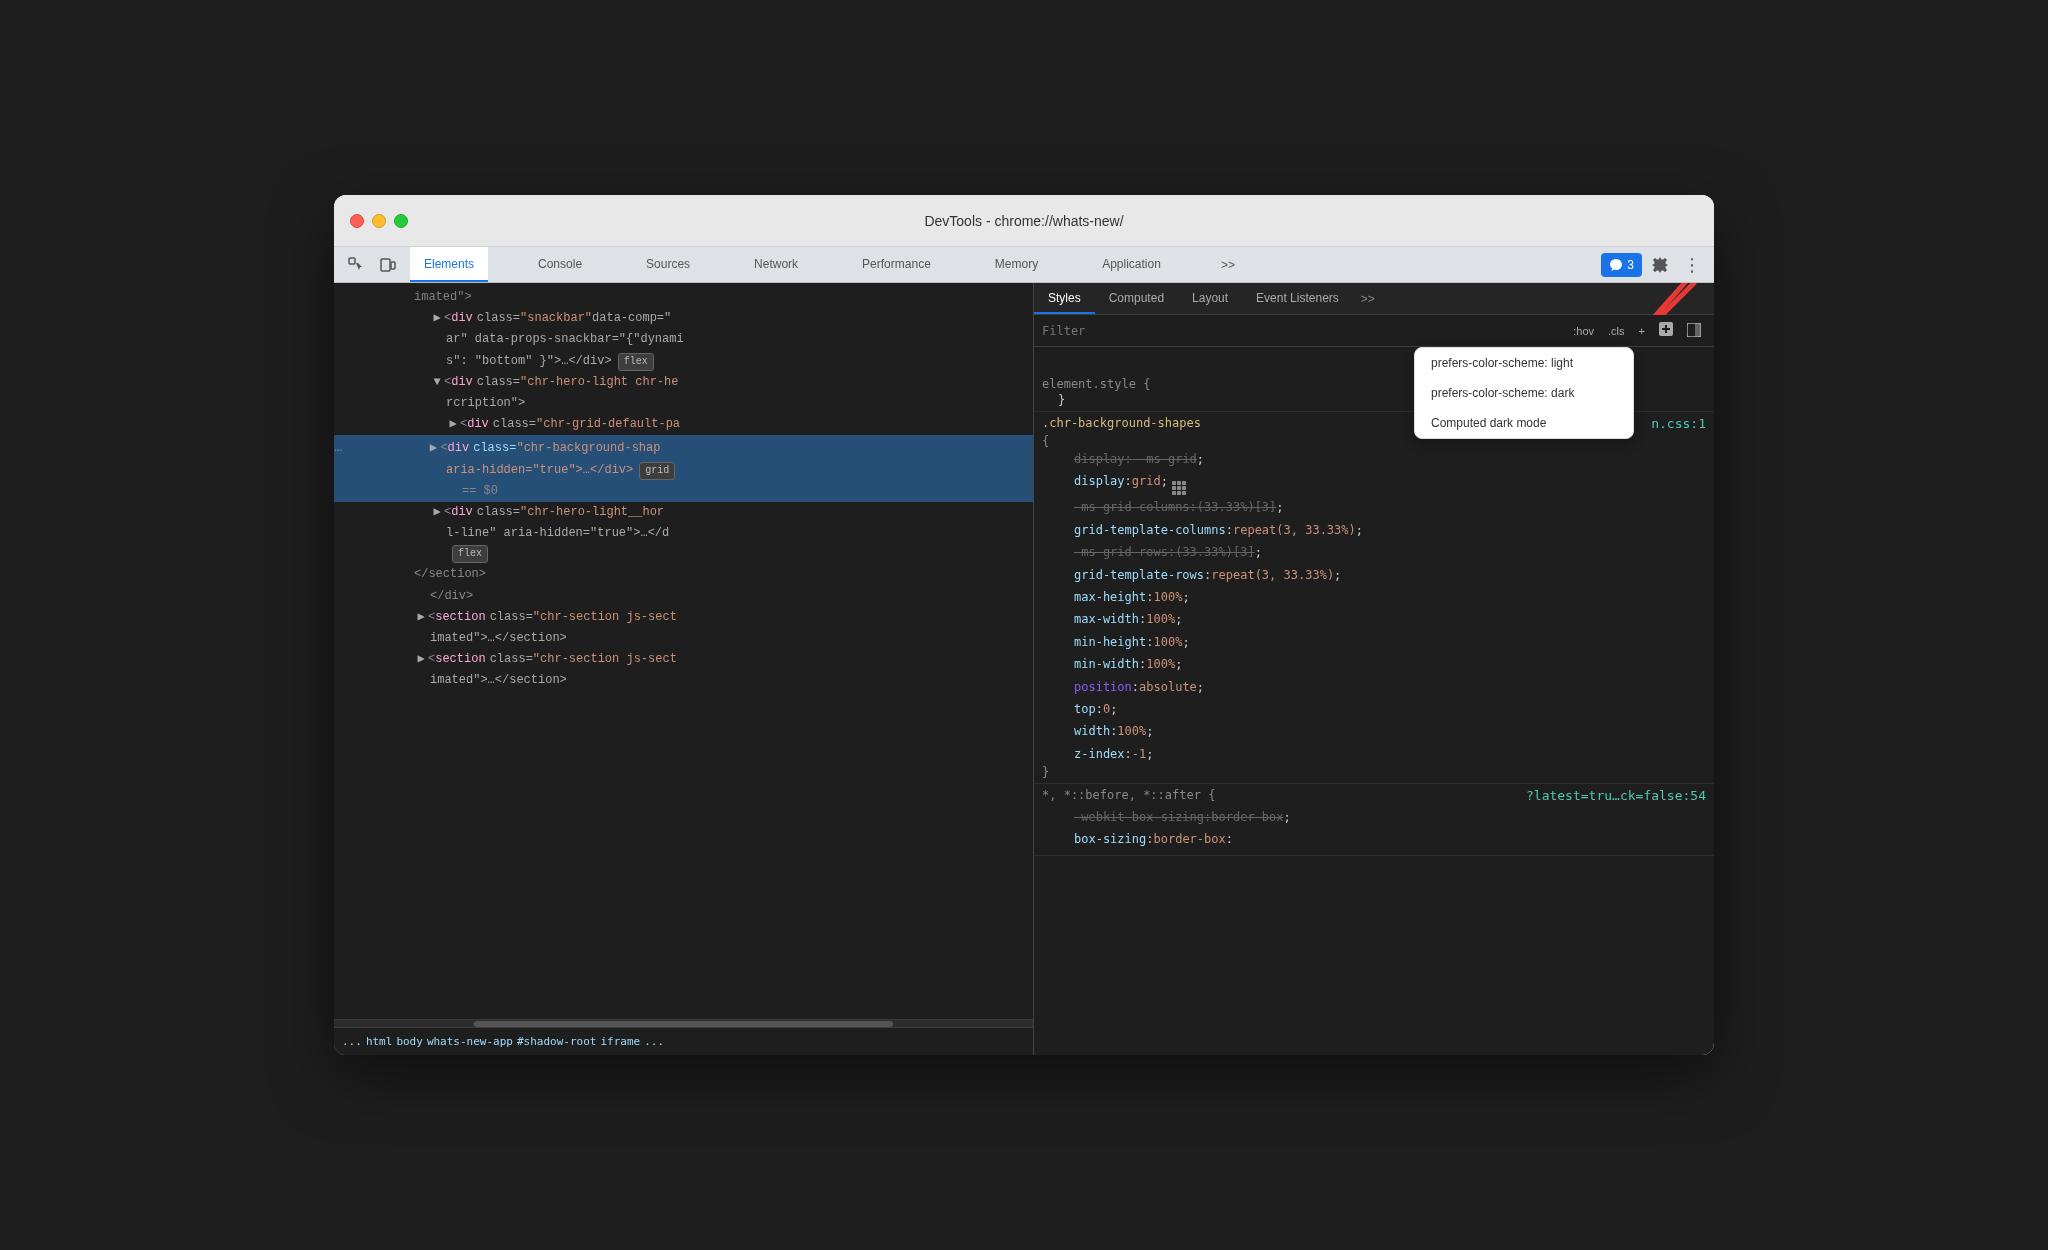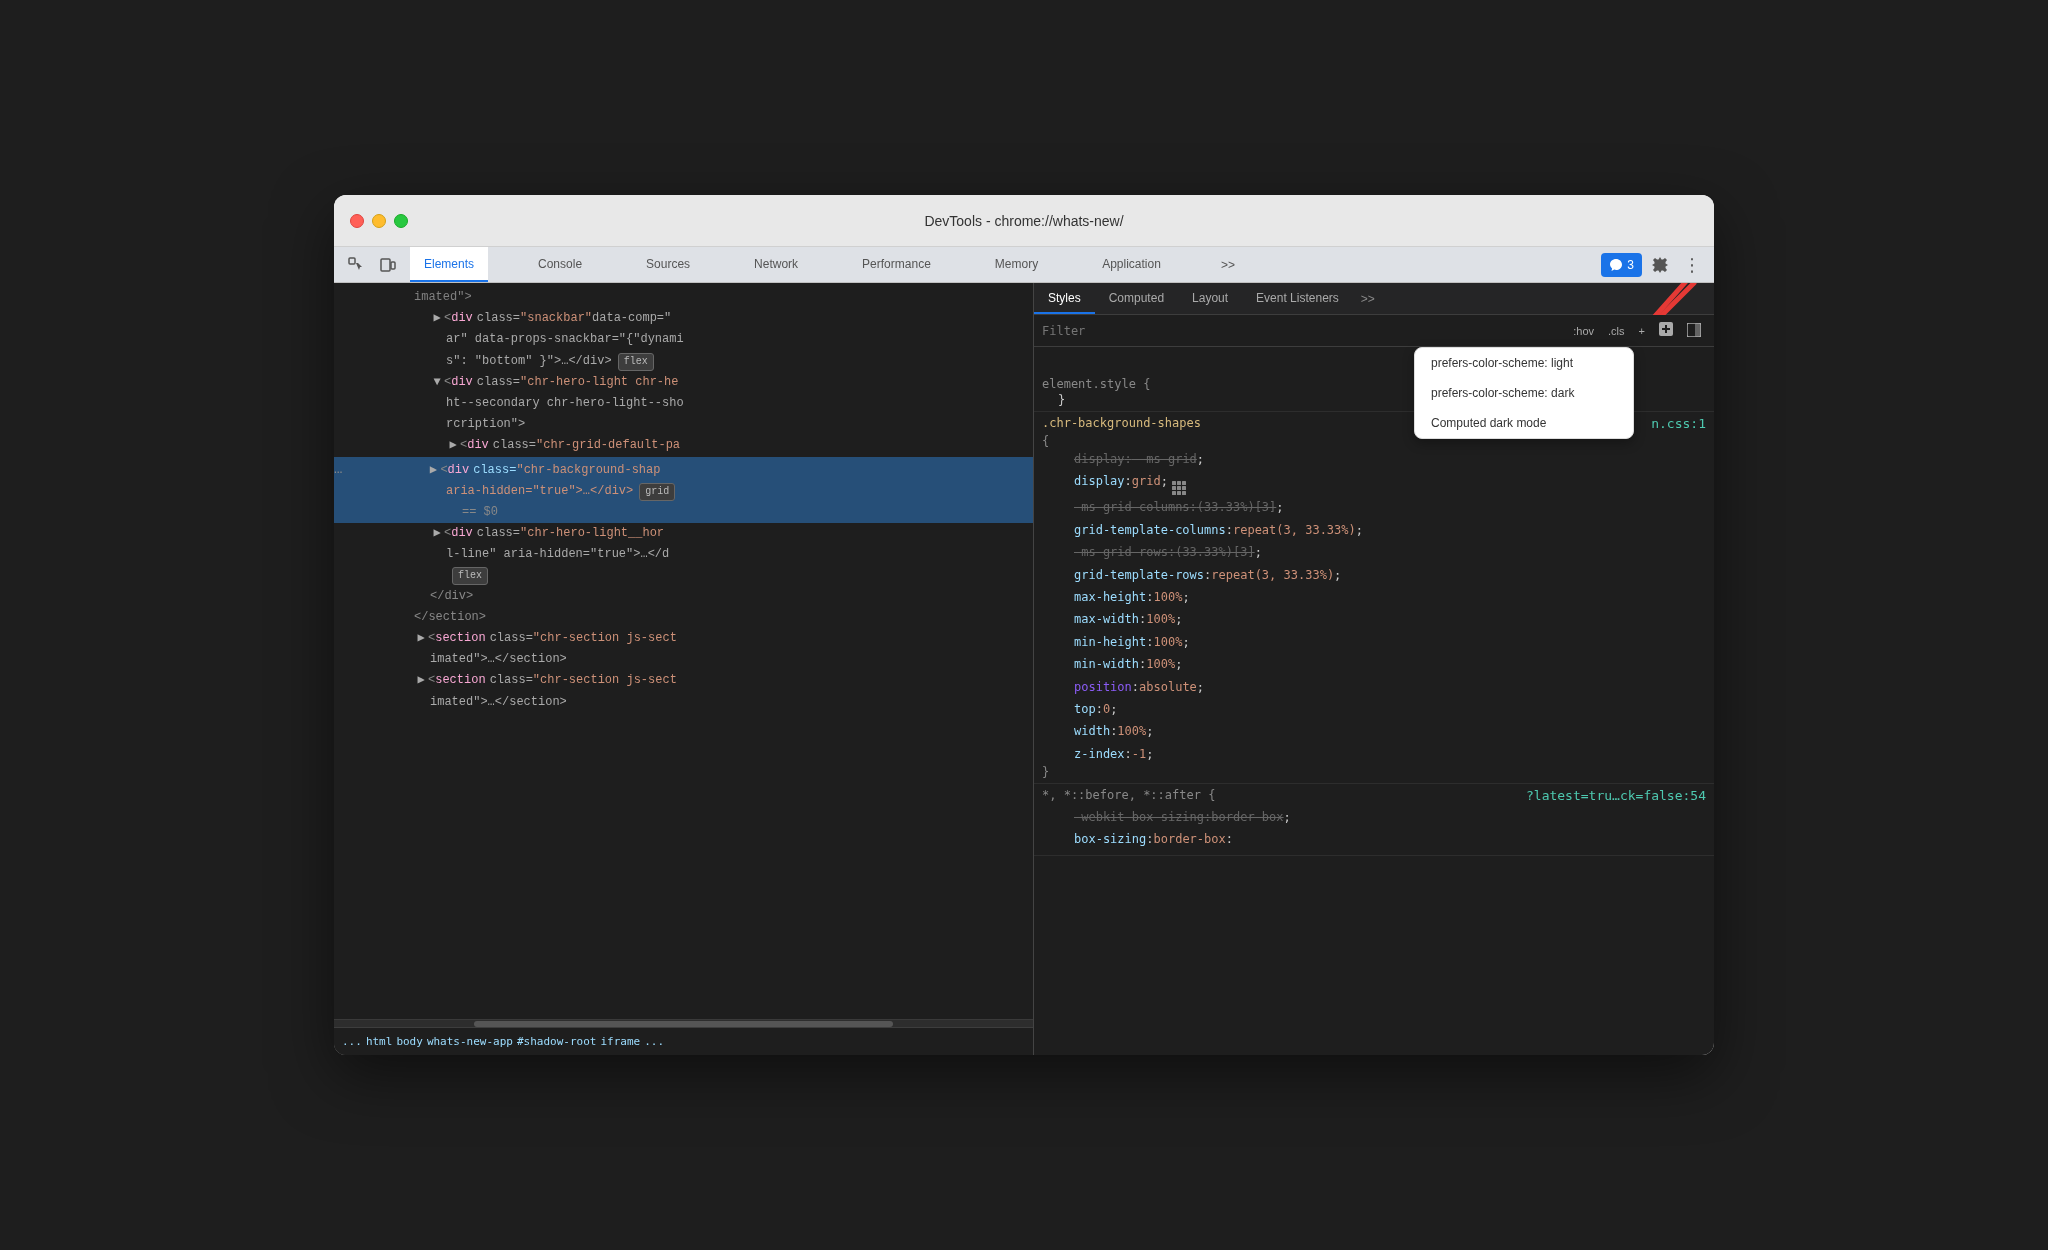--- a/index.html
+++ b/index.html
@@ -472,24 +472,20 @@
         <div class="html-line">
           <span class="indent" style="width:96px"></span>
           <span class="triangle">▼</span>
           <span class="tag-bracket">&lt;</span>
             <span class="tag-name">div</span>
           <span style="color:#aaa;margin-left:4px">class=</span>
             <span class="attr-value">"chr-hero-light chr-he</span>
         </div>
         <div class="html-line">
           <span class="indent" style="width:112px"></span>
-          <span style="color:#aaa">ht--secondary chr-hero-light--sho</span>
-        </div>
-        <div class="html-line">
-          <span class="indent" style="width:112px"></span>
           <span style="color:#aaa">rcription"&gt;</span>
         </div>
 
         <div class="html-line">
           <span class="indent" style="width:112px"></span>
           <span class="triangle">▶</span>
           <span class="tag-bracket">&lt;</span>
             <span class="tag-name">div</span>
           <span style="color:#aaa;margin-left:4px">class=</span>
             <span class="attr-value">"chr-grid-default-pa</span>
@@ -525,26 +521,26 @@
         <div class="html-line">
           <span class="indent" style="width:112px"></span>
           <span style="color:#aaa">l-line" aria-hidden="true"&gt;…&lt;/d</span>
         </div>
         <div class="html-line">
           <span class="indent" style="width:112px"></span>
           <span class="badge">flex</span>
         </div>
 
         <div class="html-line">
+          <span class="indent" style="width:80px"></span>
+          <span style="color:#888">&lt;/section&gt;</span>
+        </div>
+        <div class="html-line">
           <span class="indent" style="width:96px"></span>
           <span style="color:#888">&lt;/div&gt;</span>
-        </div>
-        <div class="html-line">
-          <span class="indent" style="width:80px"></span>
-          <span style="color:#888">&lt;/section&gt;</span>
         </div>
 
         <div class="html-line">
           <span class="indent" style="width:80px"></span>
           <span class="triangle">▶</span>
           <span class="tag-bracket">&lt;</span>
             <span class="tag-name">section</span>
           <span style="color:#aaa;margin-left:4px">class=</span>
             <span class="attr-value">"chr-section js-sect</span>
         </div>

